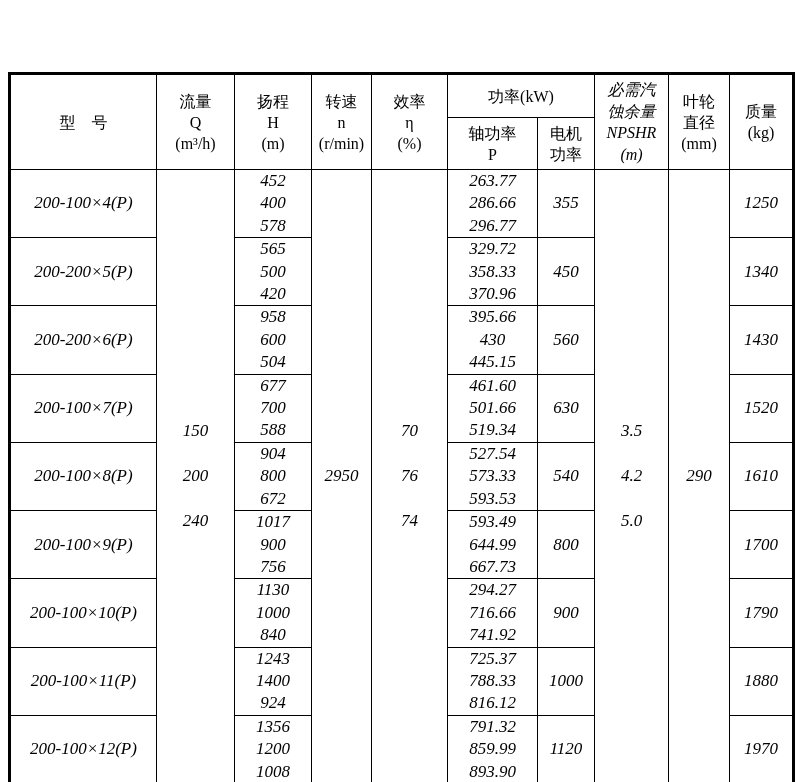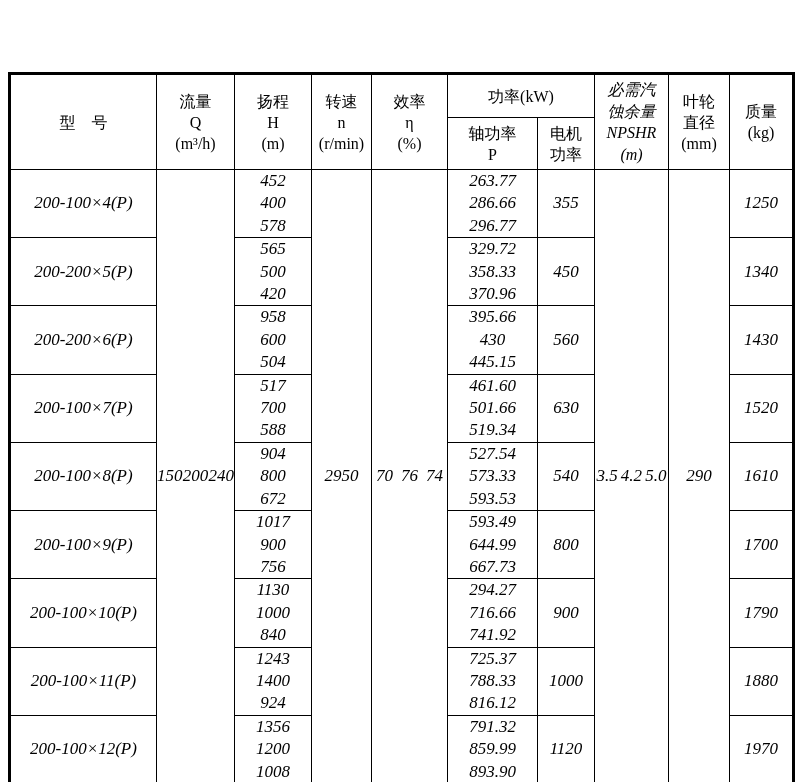--- a/index.html
+++ b/index.html
@@ -44,21 +44,21 @@
   .perf thead th.span2 { height: 96px; }
   .perf thead th div { line-height: 21px; }
   .perf thead th.npshr-h div { line-height: 21.5px; font-style: italic; }
 
   
   .perf tbody td { font-size: 17px; height: 67.4px; font-style: italic; }
   .perf tbody .lines div { line-height: 22.4px; }
   .perf tbody .single { line-height: 22.4px; }
 
   
-  .perf td.merged .stack { display: flex; flex-direction: row; align-items: center; justify-content: center; }
+  .perf td.merged .stack { display: flex; flex-direction: column; align-items: center; justify-content: center; }
   .perf td.merged .stack-val {
     height: 45px;
     display: flex; align-items: center; justify-content: center;
     width: 100%;
   }
 </style>
 </head>
 <body>
 
 <div class="page">
@@ -219,21 +219,21 @@
     </td>
     <td class="c-mass">
       <span class="single">1430</span>
     </td>
   </tr>
         <tr>
     <td class="c-model">
       <span class="single">200-100×7(P)</span>
     </td>
     <td class="c-head lines">
-      <div>517</div>
+      <div>677</div>
       <div>700</div>
       <div>588</div>
     </td>
     <td class="c-shaft lines">
       <div>461.60</div>
       <div>501.66</div>
       <div>519.34</div>
     </td>
     <td class="c-motor">
       <span class="single">630</span>

